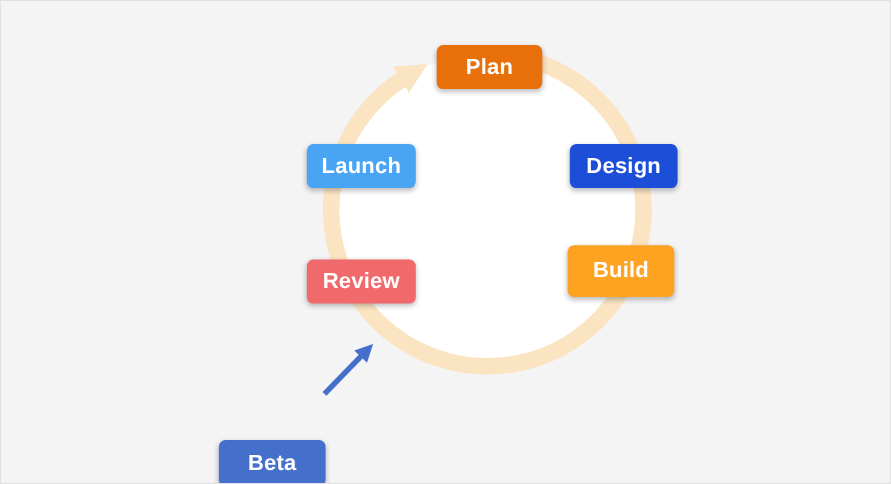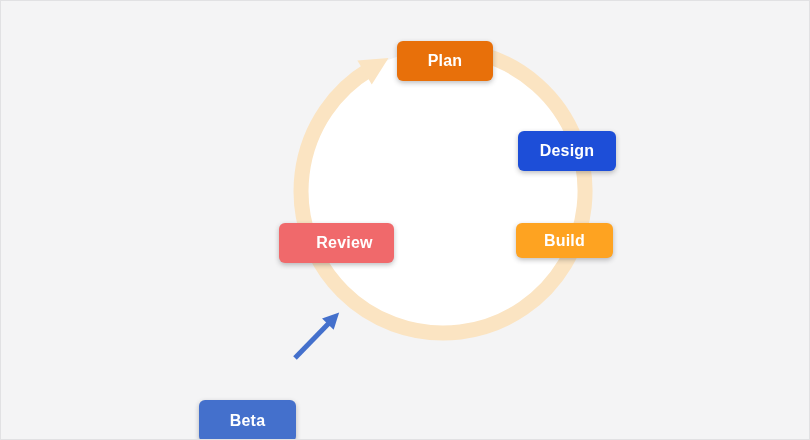--- a/index.html
+++ b/index.html
@@ -15,33 +15,33 @@
   .diagram-svg {
     position: absolute;
     left: 0; top: 0;
     width: 810px; height: 440px;
   }
   .node {
     position: absolute;
     border-radius: 6px;
     color: #ffffff;
     font-weight: bold;
-    font-size: 16px;
+    font-size: 20px;
     text-align: center;
     display: flex;
     align-items: center;
     justify-content: center;
     box-shadow: 0 2px 5px rgba(40,40,45,0.30);
     letter-spacing: 0.2px;
   }
   .pos-plan   { left: 396px; top: 40px;  width: 96px; height: 40px; }
   .pos-design { left: 517px; top: 130px; width: 98px; height: 40px; }
-  .pos-build  { left: 515px; top: 222px; width: 97px; height: 35px; }
+  .pos-build  { left: 515px; top: 222px; width: 97px; height: 47px; }
   .pos-test   { left: 393px; top: 313px; width: 97px; height: 40px; }
-  .pos-review { left: 278px; top: 222px; width: 99px; height: 40px; padding-left: 16px; }
+  .pos-review { left: 278px; top: 235px; width: 99px; height: 40px; }
   .pos-launch { left: 278px; top: 130px; width: 99px; height: 40px; }
   .pos-beta   { left: 198px; top: 358px; width: 97px; height: 42px; }
 </style>
 </head>
 <body>
 
 <div class="canvas">
 
   <svg class="diagram-svg" viewBox="0 0 810 440">
     <defs>
@@ -70,18 +70,21 @@
 
   <div class="node pos-build" style="background-color: rgb(254, 163, 33);">
     <span>Build</span>
   </div>
 
 
   <div class="node pos-review" style="background-color: rgb(240, 105, 107);">
     <span>Review</span>
   </div>
 
+  <div class="node pos-launch" style="background-color: rgb(73, 164, 243);">
+    <span>Launch</span>
+  </div>
 
   <div class="node pos-beta" style="background-color: rgb(68, 112, 204); margin-top: 41px;">
     <span>Beta</span>
   </div>
 
 </div>
 
 </body></html>

